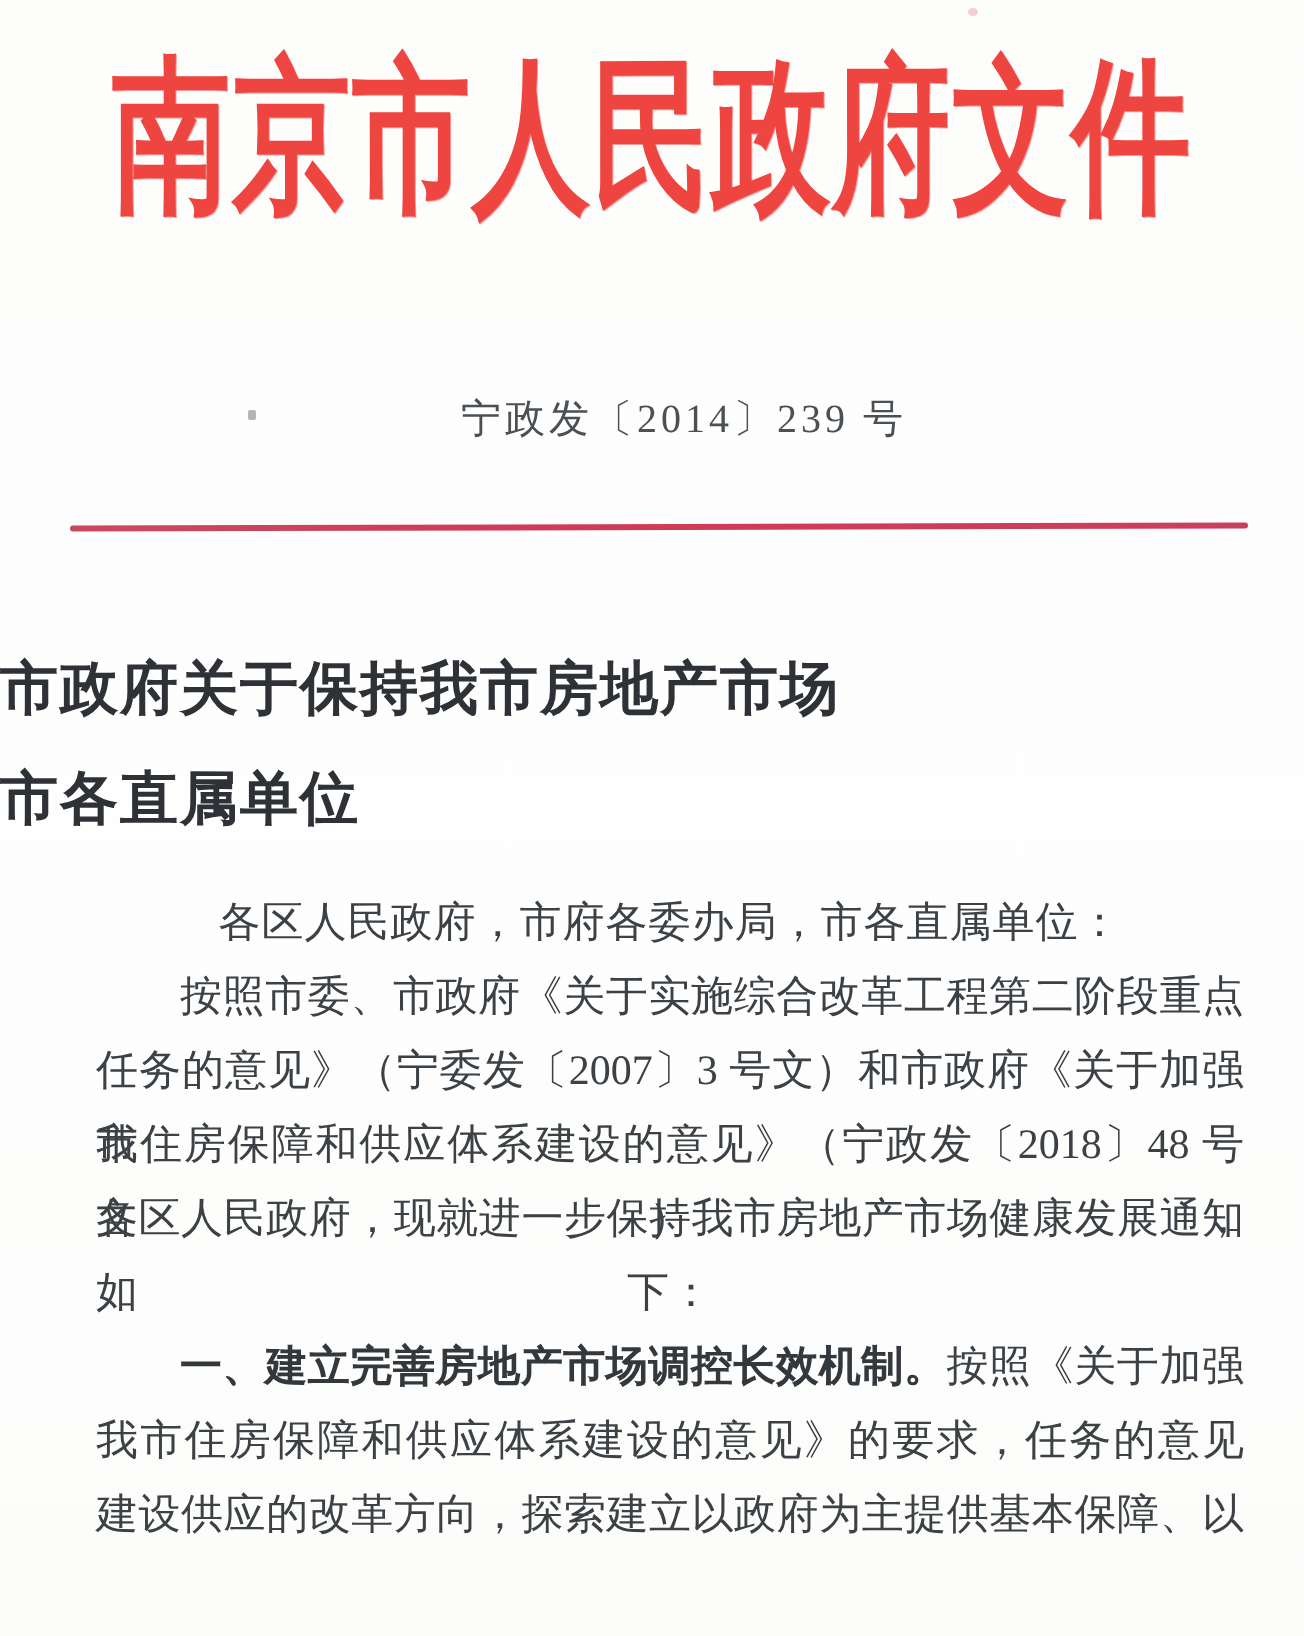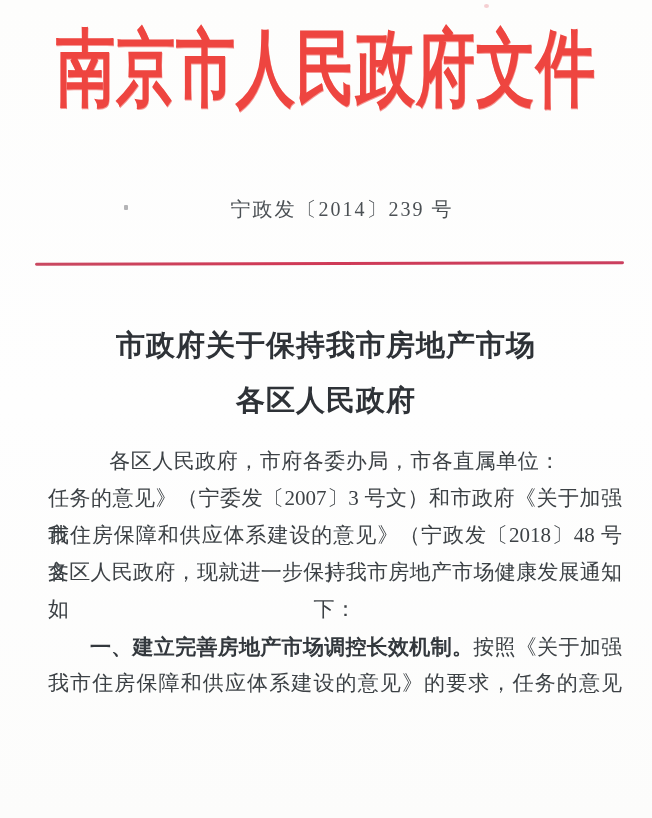--- a/index.html
+++ b/index.html
@@ -61,21 +61,20 @@
     border-radius: 2px;
     transform: rotate(-0.15deg);
   }
 
   
   .title-block {
     position: absolute;
     top: 318px;
     left: 0;
     width: 652px;
-    text-align: center;
     color: #2e3237;
     font-weight: 700;
     font-size: 29px;
     line-height: 55px;
     letter-spacing: 1px;
   }
 
   
   .body-text {
     position: absolute;
@@ -139,28 +138,30 @@
   <div class="header-wrap">
     <div class="header-text">南京市人民政府文件</div>
   </div>
 
   <div class="doc-number">宁政发〔2014〕239 号</div>
 
   <div class="red-rule"></div>
 
   <div class="title-block">
     <div>市政府关于保持我市房地产市场</div>
-    <div>各区人民政府</div>
+    <div>市各直属单位</div>
   </div>
 
   <div class="body-text">
     <div class="line">各区人民政府，市府各委办局，市各直属单位：</div>
+    <div class="line justify indent">按照市委、市政府《关于实施综合改革工程第二阶段重点</div>
     <div class="line justify">任务的意见》（宁委发〔2007〕3 号文）和市政府《关于加强我</div>
     <div class="line justify">市住房保障和供应体系建设的意见》（宁政发〔2018〕48 号文），</div>
     <div class="line justify">各区人民政府，现就进一步保持我市房地产市场健康发展通知如</div>
     <div class="line">下：</div>
     <div class="line justify indent">
       <span class="bold-lead">一、建立完善房地产市场调控长效机制。</span><span>按照《关于加强</span>
     </div>
     <div class="line justify">我市住房保障和供应体系建设的意见》的要求，任务的意见</div>
+    <div class="line justify">建设供应的改革方向，探索建立以政府为主提供基本保障、以</div>
   </div>
 
 </div>
 
 </body></html>

